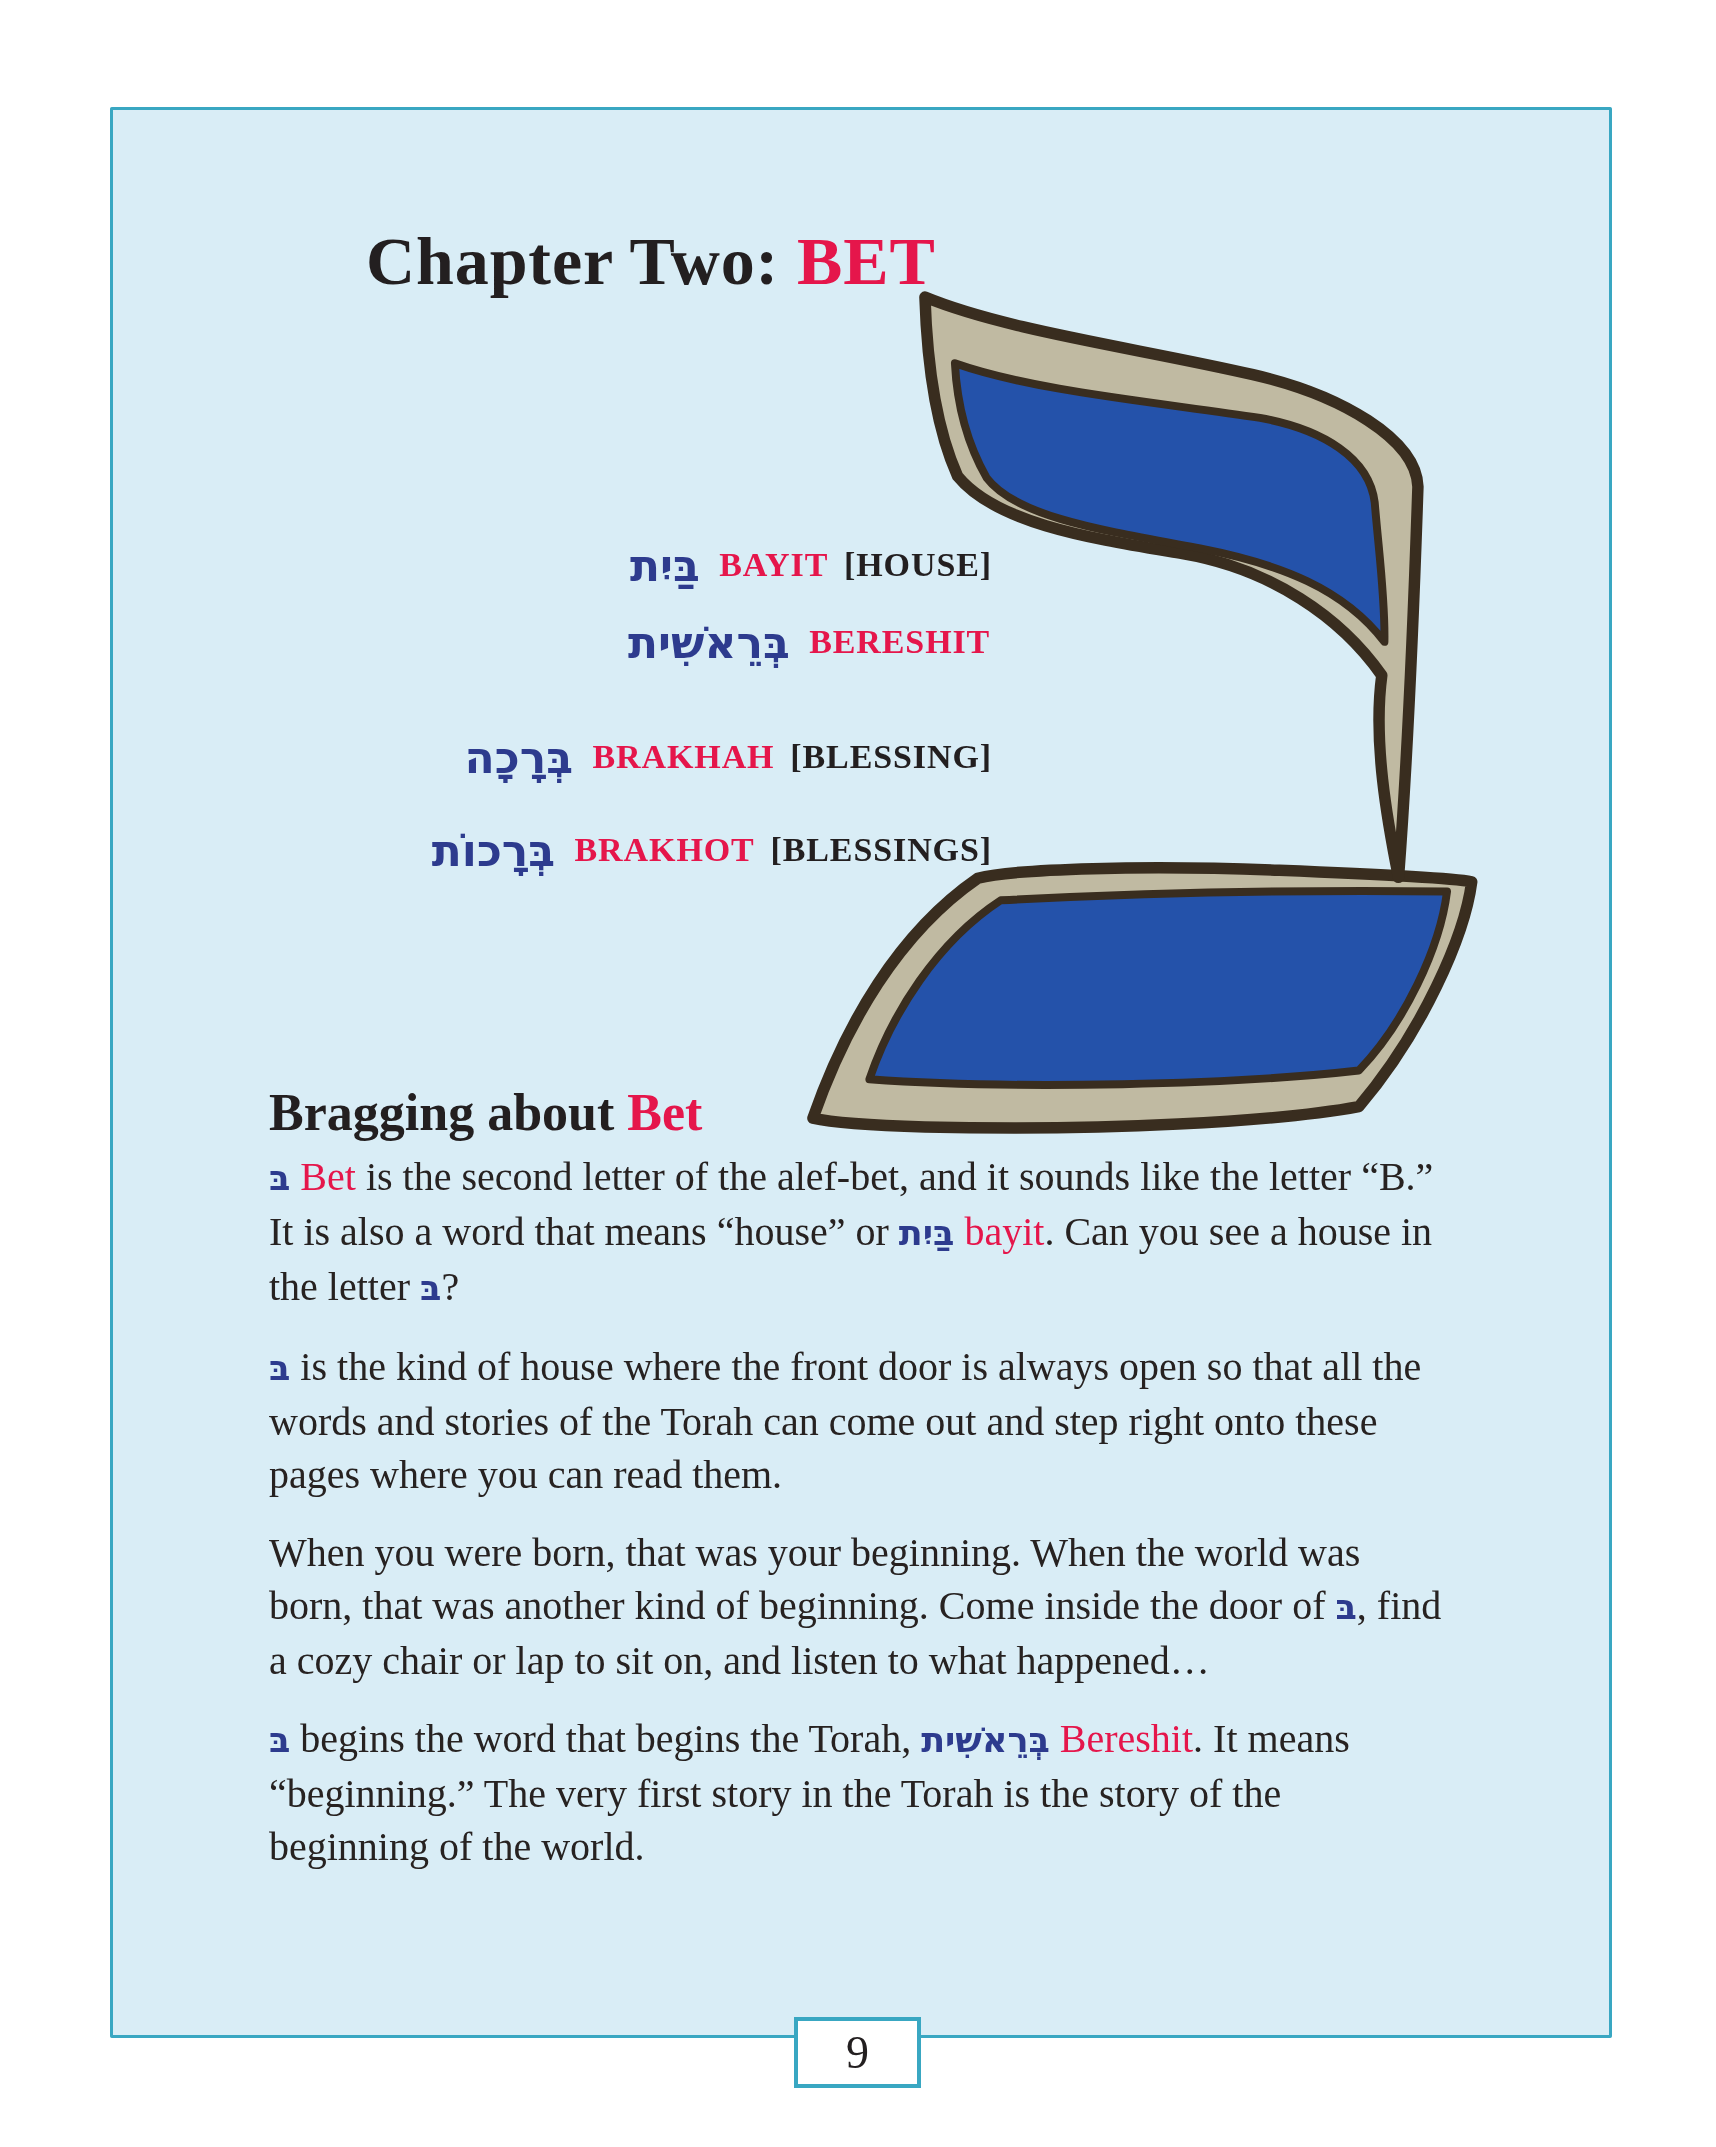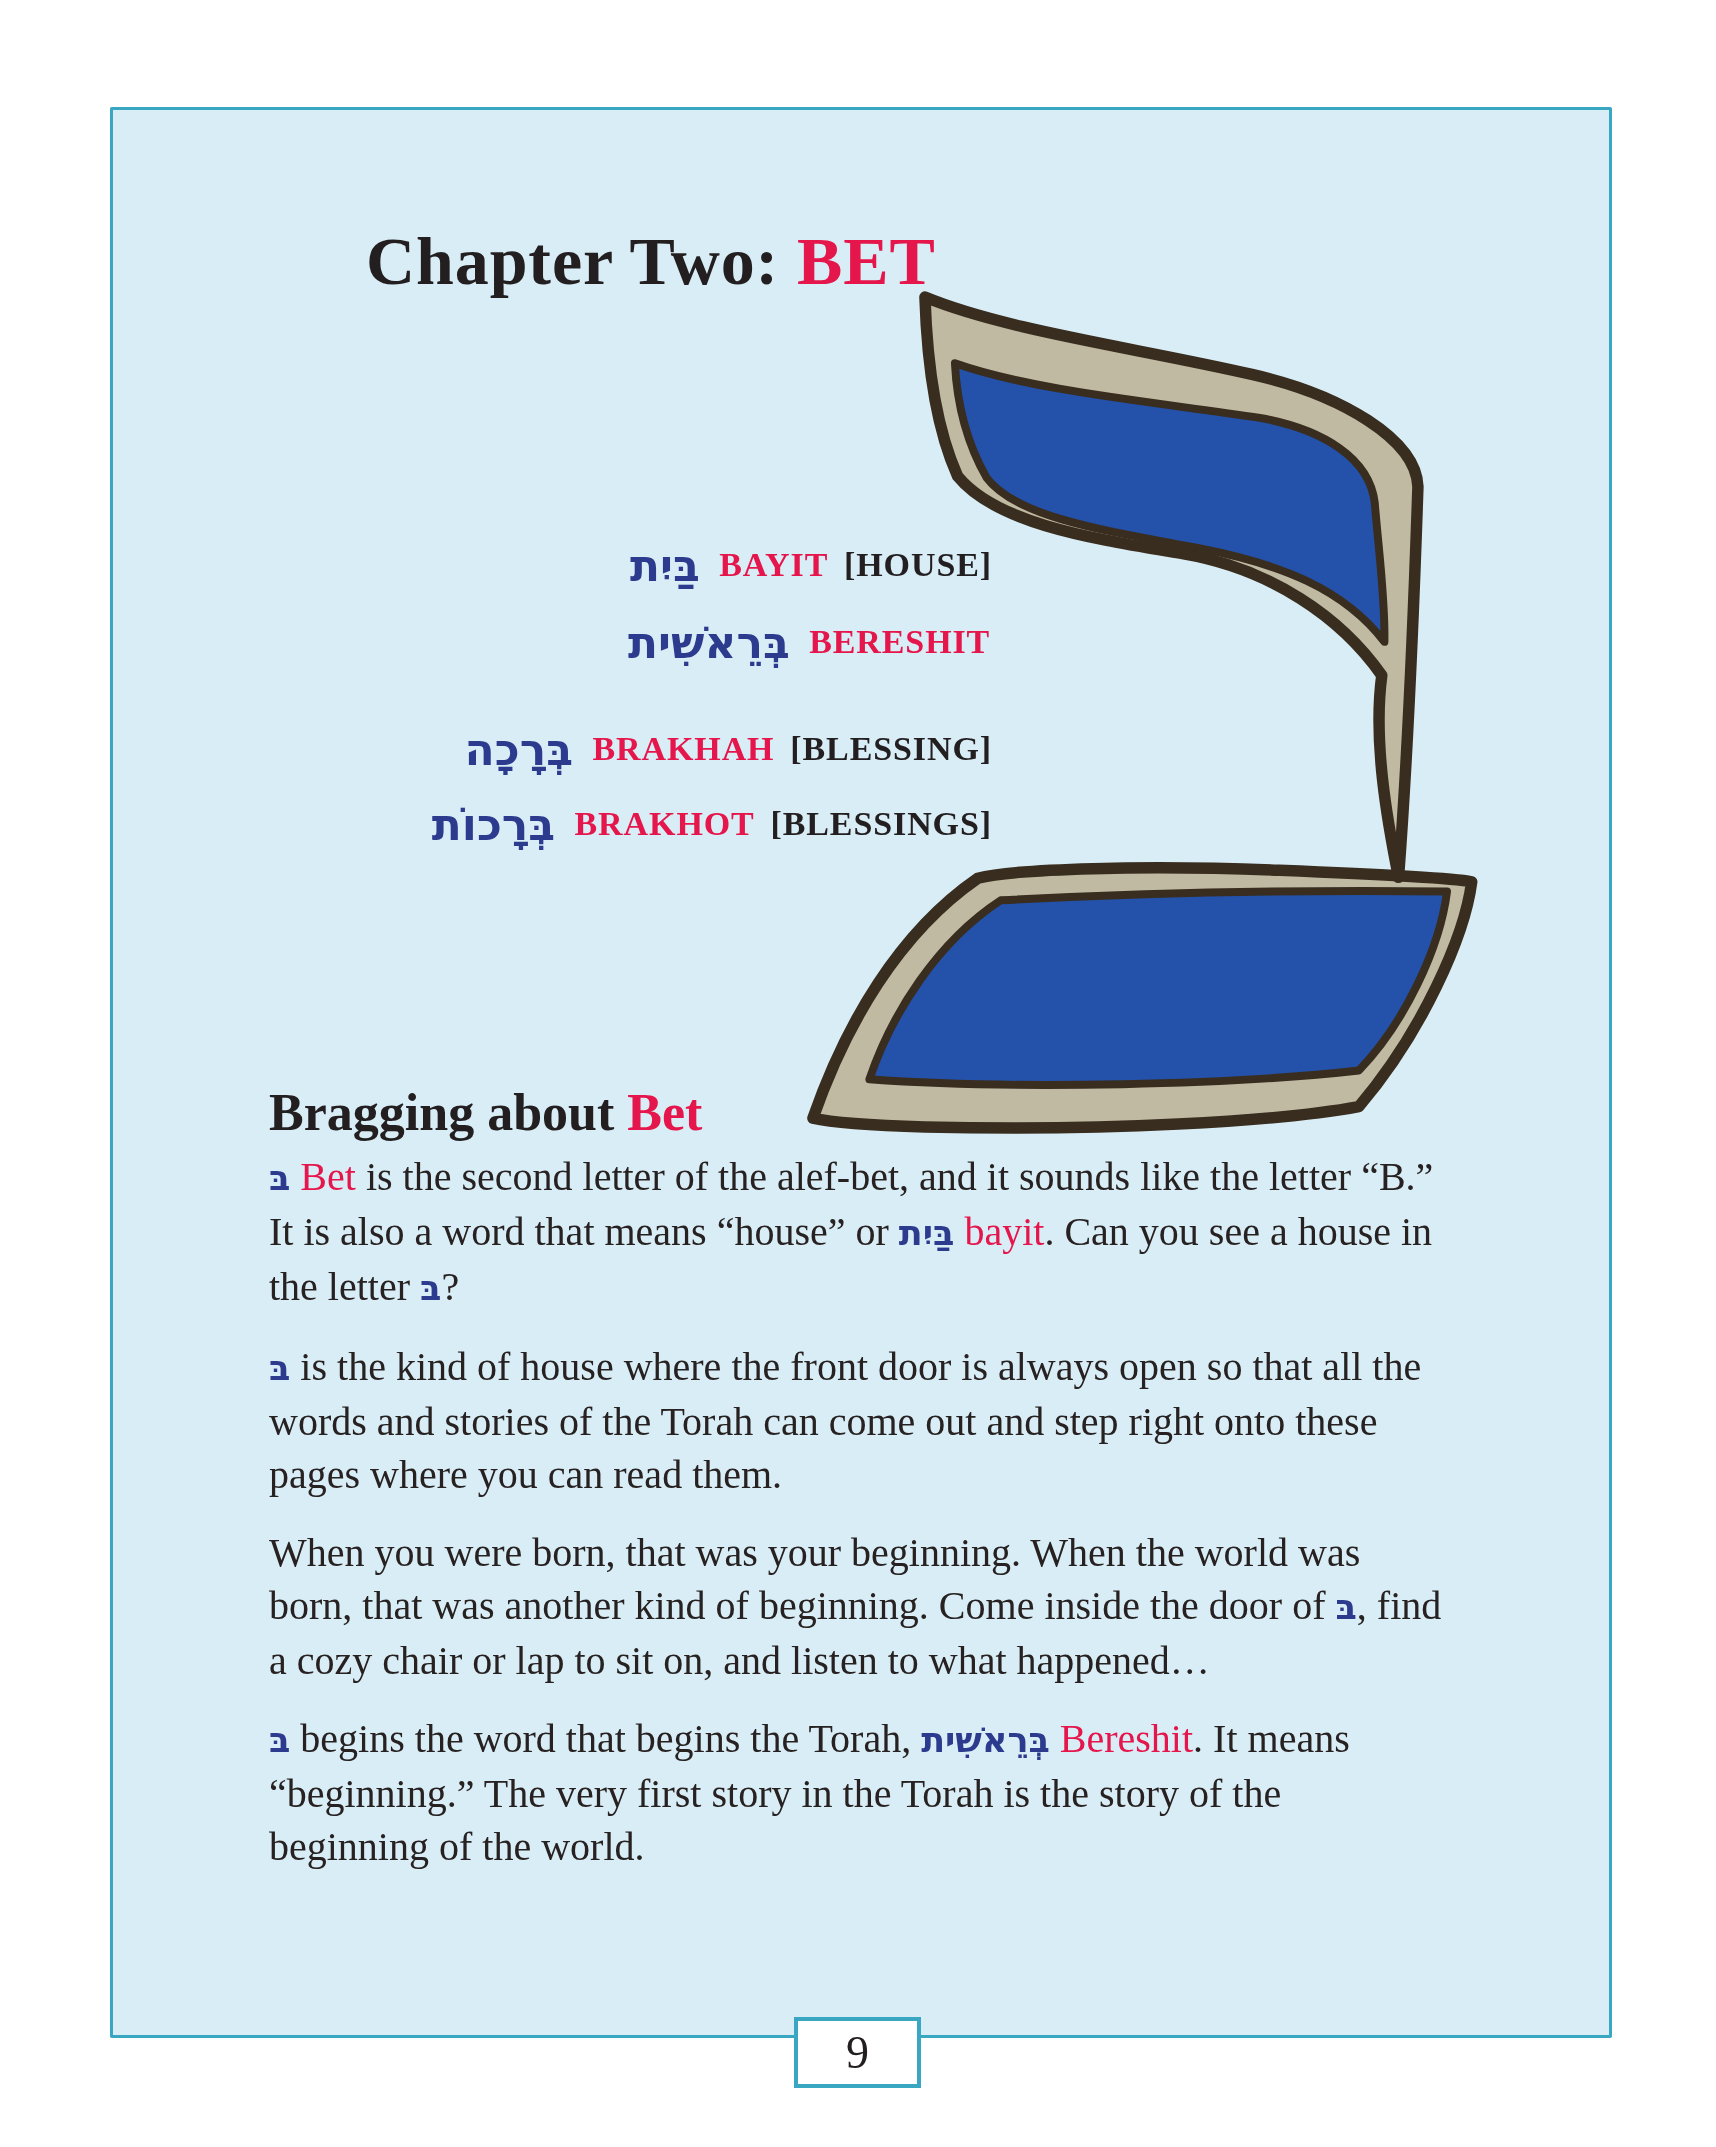--- a/index.html
+++ b/index.html
@@ -28,22 +28,22 @@
   }
   .chapter-title .hl{color:var(--red);}
 
   .word-list{
     position:absolute;left:258px;top:540px;width:741px;text-align:right;
   }
   .wl-line{white-space:nowrap;}
   .wl-line-0{height:72px;}
   .wl-line-1{height:76px;margin-top:5.3px;}
   .wl-line-2{height:49px;}
-  .wl-line-3{height:74px;margin-top:31px;}
-  .wl-line-4{height:81px;margin-top:1px;}
+  .wl-line-3{height:74px;margin-top:39px;}
+  .wl-line-4{height:81px;margin-top:19px;}
   .wl-hebrew{
     font-family:"DejaVu Sans",sans-serif;font-weight:bold;
     font-size:44px;color:var(--hebblue);margin:0 10.6px;vertical-align:-5.3px;
   }
   .wl-translit{
     font-size:34px;font-weight:bold;color:var(--red);
     letter-spacing:0.9px;margin:0 8.8px;
   }
   .wl-gloss{
     font-size:34px;font-weight:bold;color:var(--dark);

